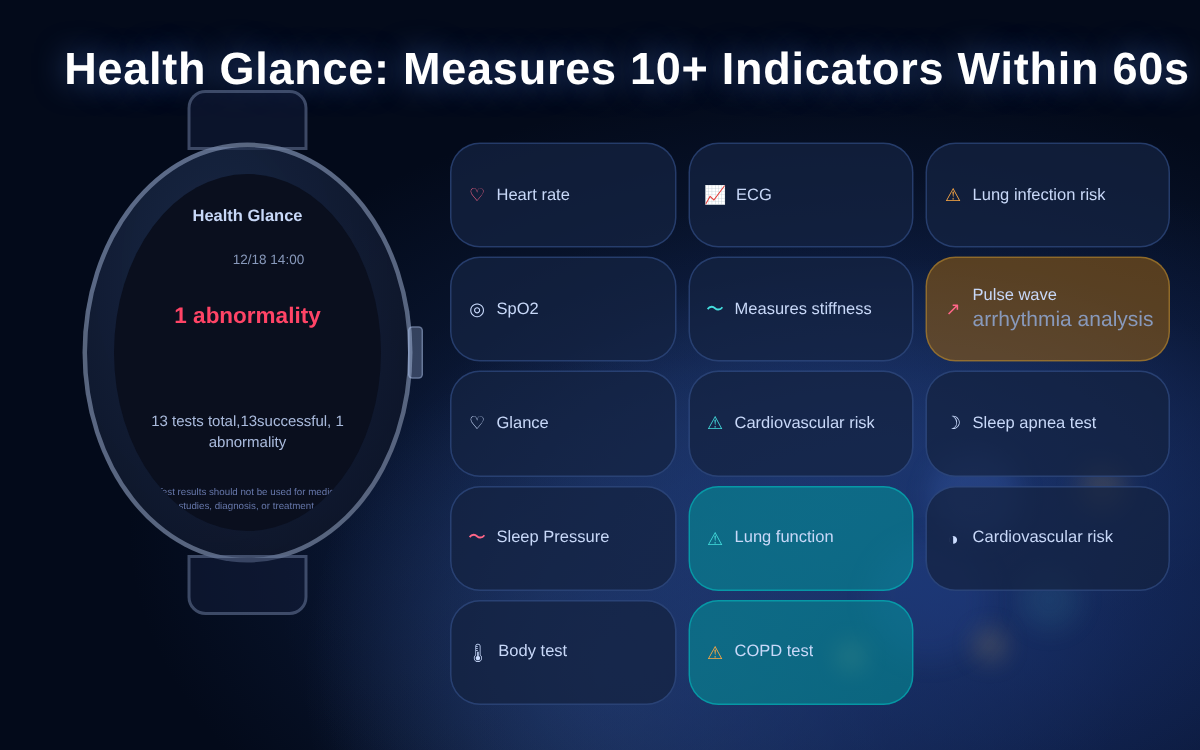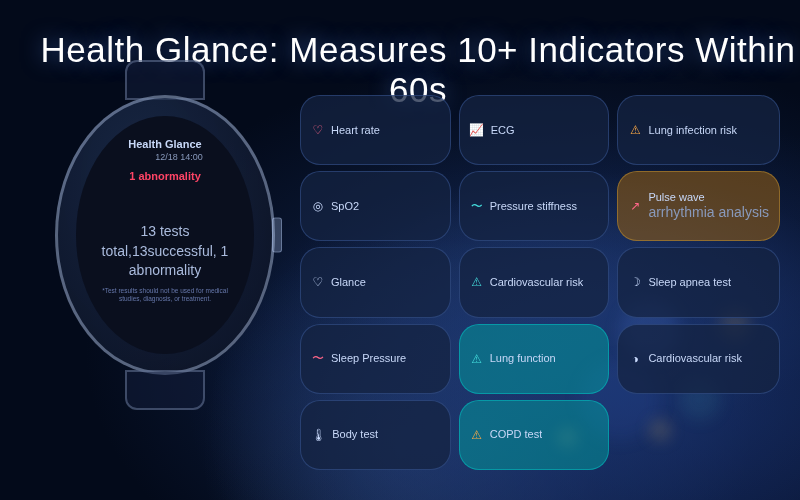--- a/index.html
+++ b/index.html
@@ -28,22 +28,22 @@
       filter: blur(8px);
     }
 
     
     .title {
       position: absolute;
       top: 30px;
       left: 0; right: 0;
       text-align: center;
       color: #ffffff;
-      font-size: 35px;
-      font-weight: 400;
+      font-size: 30px;
+      font-weight: 700;
       letter-spacing: 0.5px;
       z-index: 10;
       text-shadow: 0 0 20px rgba(100,150,255,0.5);
       padding-left: 36px;
     }
 
     
     .watch-container {
       position: absolute;
       left: 55px;
@@ -84,48 +84,48 @@
       background: rgba(20,30,60,0.5);
     }
     .watch-screen {
       position: absolute;
       inset: 18px;
       border-radius: 50%;
       background: #0a0f1e;
       display: flex;
       flex-direction: column;
       align-items: center;
-      justify-content: flex-start;
+      justify-content: space-between;
       padding: 22px 16px 12px;
       overflow: hidden;
     }
     .watch-title {
       color: #c8d8f8;
       font-size: 11px;
       font-weight: 600;
       text-align: center;
       margin-bottom: 2px;
     }
     .watch-date {
       color: #8899bb;
       font-size: 9px;
       text-align: center;
       margin-bottom: 8px;
       margin-left: 28px;
     }
     .watch-alert {
       color: #ff4466;
-      font-size: 11px;
+      font-size: 15px;
       font-weight: 700;
       text-align: center;
       margin-bottom: 4px;
     }
     .watch-subtitle {
       color: #aabbdd;
-      font-size: 14px;
+      font-size: 10px;
       text-align: center;
       line-height: 1.4;
       margin-bottom: 6px;
       margin-top: 36px;
     }
     .watch-note {
       color: #6677aa;
       font-size: 6.5px;
       text-align: center;
       line-height: 1.3;
@@ -247,21 +247,21 @@
     <div class="indicator-pill">
       <span class="pill-icon orange">⚠</span>
       <span class="pill-text">Lung infection risk</span>
     </div>
     <div class="indicator-pill">
       <span class="pill-icon white">◎</span>
       <span class="pill-text">SpO2</span>
     </div>
     <div class="indicator-pill">
       <span class="pill-icon cyan">〜</span>
-      <span class="pill-text">Pressure stiffness</span>
+      <span class="pill-text">Measures stiffness</span>
     </div>
     <div class="indicator-pill highlighted-gold">
       <span class="pill-icon red">↗</span>
       <span class="pill-text">Pulse wave<small>arrhythmia analysis</small></span>
     </div>
     <div class="indicator-pill">
       <span class="pill-icon white">♡</span>
       <span class="pill-text">Glance</span>
     </div>
     <div class="indicator-pill">

